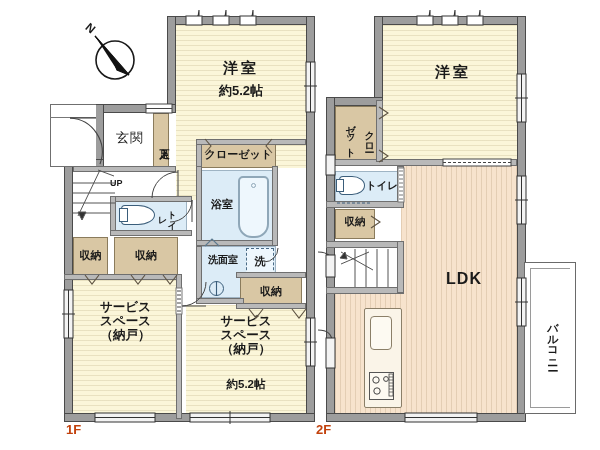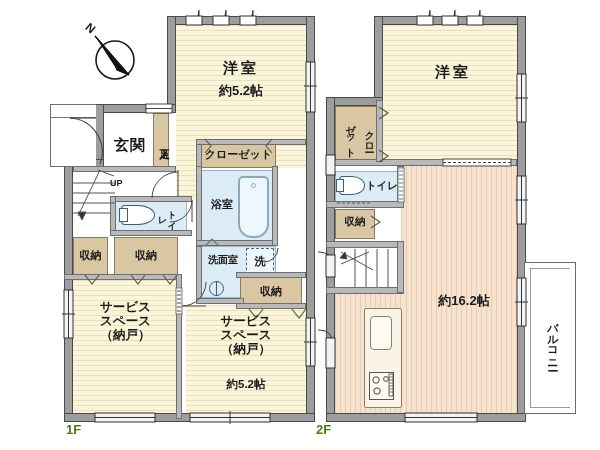--- a/index.html
+++ b/index.html
@@ -20,21 +20,21 @@
   .ldk{background:#f7e3cd;}
   .wet{background:#dcecf7;}
   .closet{background:#d9c7a4;}
   .white{background:#ffffff;}
 
   .lbl{position:absolute;color:#1a1a1a;text-align:center;line-height:1.12;
        white-space:pre;letter-spacing:0;}
   .vlbl{position:absolute;color:#1a1a1a;text-align:center;
         writing-mode:vertical-rl;text-orientation:upright;line-height:1.05;}
 
-  .floorlbl{position:absolute;font-size:13px;font-weight:bold;color:#4d7c0f;}
+  .floorlbl{position:absolute;font-size:13px;font-weight:bold;color:#c2410c;}
 
   
   .hatch-v{
     background-image:repeating-linear-gradient(to right,
       rgba(150,120,80,.20) 0px, rgba(150,120,80,.20) 1px,
       rgba(0,0,0,0) 1px, rgba(0,0,0,0) 5px);
   }
   .hatch-h{
     background-image:repeating-linear-gradient(to bottom,
       rgba(150,130,80,.18) 0px, rgba(150,130,80,.18) 1px,
@@ -67,21 +67,21 @@
   <div class="abs wall" style="left:64px;top:159px;width:40px;height:9px;"></div>
   <div class="abs wall" style="left:64px;top:159px;width:9px;height:263px;"></div>
   <div class="abs wall" style="left:64px;top:413px;width:251px;height:9px;"></div>
 
   <div class="abs room hatch-h" style="left:176px;top:25px;width:130px;height:143px;"></div>
   <div class="abs room hatch-h" style="left:176px;top:155px;width:25px;height:45px;"></div>
   <div class="lbl" style="left:186px;top:60px;width:110px;font-size:15px;font-weight:bold;letter-spacing:3px;">洋室</div>
   <div class="lbl" style="left:186px;top:84px;width:110px;font-size:13px;font-weight:bold;">約5.2帖</div>
 
   <div class="abs white" style="left:104px;top:113px;width:72px;height:54px;"></div>
-  <div class="lbl" style="left:104px;top:137px;width:52px;font-size:15px;font-weight:bold;letter-spacing:1px;">玄関</div>
+  <div class="lbl" style="left:104px;top:131px;width:52px;font-size:13px;font-weight:normal;letter-spacing:1px;">玄関</div>
 
   <div class="abs closet" style="left:153px;top:113px;width:16px;height:54px;border:1px solid #8a7b5c;"></div>
   <div class="vlbl" style="left:153px;top:115px;width:16px;height:52px;font-size:10px;font-weight:bold;">下足入</div>
 
   <div class="abs" style="left:50px;top:104px;width:46px;height:63px;border:1px solid #6f6f6f;background:#fff;border-right:none;"></div>
   <div class="abs" style="left:50px;top:104px;width:46px;height:14px;border-bottom:1px solid #777;"></div>
 
   <div class="abs closet" style="left:201px;top:143px;width:75px;height:25px;border:1px solid #8a7b5c;"></div>
   <div class="lbl" style="left:201px;top:148px;width:75px;font-size:11px;font-weight:bold;">クローゼット</div>
 
@@ -164,21 +164,21 @@
   <div class="abs closet" style="left:335px;top:209px;width:40px;height:30px;border:1px solid #8a7b5c;"></div>
   <div class="lbl" style="left:335px;top:216px;width:40px;font-size:10.5px;font-weight:bold;">収納</div>
 
   <div class="abs white" style="left:375px;top:205px;width:26px;height:38px;"></div>
 
   <div class="abs white" style="left:335px;top:249px;width:66px;height:42px;"></div>
   <div class="lbl" style="left:400px;top:255px;width:22px;font-size:9px;font-weight:bold;text-align:left;">DN</div>
 
   <div class="abs ldk hatch-v" style="left:401px;top:166px;width:116px;height:247px;"></div>
   <div class="abs ldk hatch-v" style="left:335px;top:291px;width:70px;height:122px;"></div>
-  <div class="lbl" style="left:412px;top:294px;width:104px;font-size:13px;font-weight:bold;">約16.2帖</div>
+  <div class="lbl" style="left:412px;top:270px;width:104px;font-size:16px;font-weight:bold;letter-spacing:1px;">LDK</div>
 
   <div class="abs" style="left:364px;top:308px;width:38px;height:100px;background:#faf4e8;border:1.3px solid #8b7f68;border-radius:2px;"></div>
   <div class="abs" style="left:370px;top:316px;width:22px;height:34px;background:#fdfaf2;border:1.3px solid #8b7f68;border-radius:4px;"></div>
   <div class="abs" style="left:369px;top:372px;width:25px;height:28px;background:#fdfaf2;border:1.3px solid #555;"></div>
   <svg class="ov">
     <circle cx="376" cy="380" r="3.2" fill="none" stroke="#444" stroke-width="1"></circle>
     <circle cx="386" cy="379" r="2.4" fill="none" stroke="#444" stroke-width="1"></circle>
     <circle cx="377" cy="391" r="3.2" fill="none" stroke="#444" stroke-width="1"></circle>
     <rect x="389" y="374" width="4" height="22" fill="none" stroke="#444" stroke-width="0.8"></rect>
     <line x1="389" y1="377" x2="393" y2="377" stroke="#444" stroke-width="0.7"></line>

